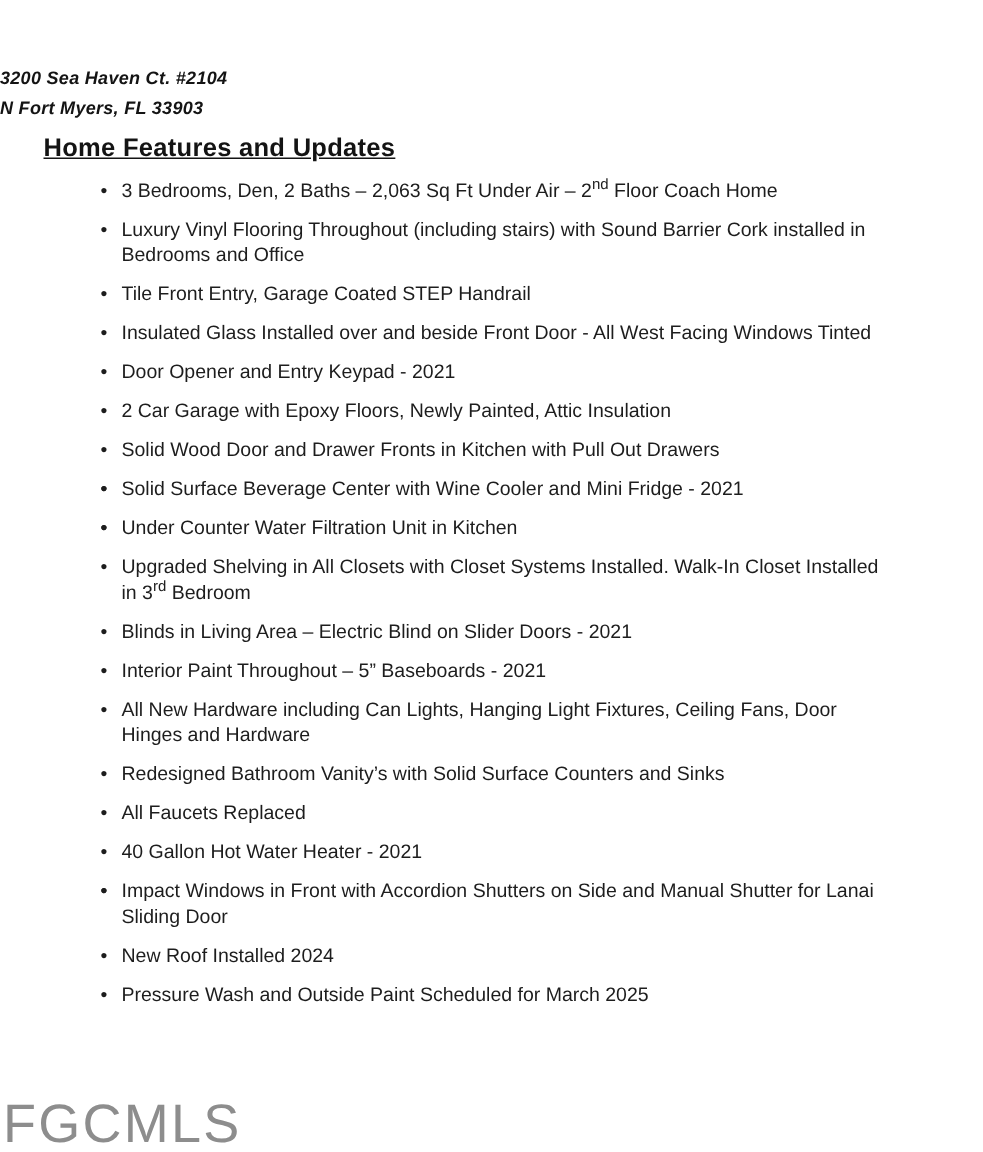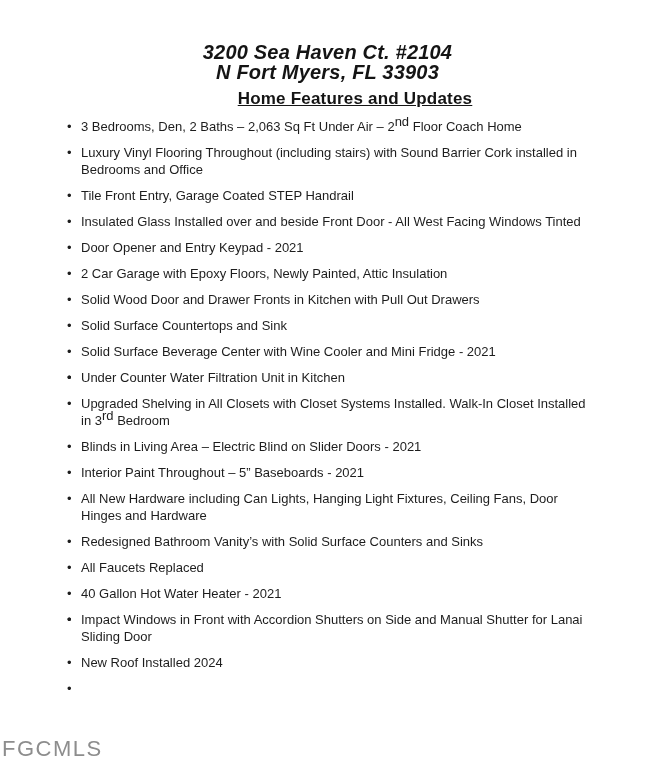--- a/index.html
+++ b/index.html
@@ -12,36 +12,35 @@
     width: 655px;
     height: 768px;
     background: #ffffff;
     font-family: "Liberation Sans", sans-serif;
     color: #1d1d1d;
     overflow: hidden;
     box-sizing: border-box;
   }
   .address {
     padding-top: 42px;
-    text-align: center;
+    text-align: left;
     font-weight: bold;
     font-style: italic;
-    font-size: 20px;
+    font-size: 12px;
     line-height: 20px;
     color: #141414;
     letter-spacing: 0.2px;
   }
   .section-title {
-    margin: 7px 0 0 55px;
+    margin: 7px 0 0 29px;
     font-size: 17px;
     font-weight: bold;
     text-decoration: underline;
     color: #141414;
     letter-spacing: 0.2px;
-    text-align: center;
   }
   ul.features {
     margin: 9px 0 0 0;
     padding: 0 58px 0 67px;
     list-style: none;
     font-size: 13px;
     line-height: 17px;
     color: #1d1d1d;
   }
   ul.features li {
@@ -51,29 +50,29 @@
   }
   ul.features .dot {
     position: absolute;
     left: 0;
     top: 0;
     font-size: 13px;
     color: #1d1d1d;
   }
   .sup {
     vertical-align: super;
-    font-size: 13px;
+    font-size: 10px;
     line-height: 0;
     margin-top: 15px;
   }
   .watermark {
     position: absolute;
     left: 2px;
     bottom: 6px;
-    font-size: 22px;
+    font-size: 36px;
     line-height: 27px;
     letter-spacing: 1.5px;
     color: #8d8d8d;
     font-weight: 400;
   }
 </style>
 </head>
 <body>
 
 <div class="page">
@@ -86,32 +85,32 @@
   <div class="section-title">Home Features and Updates</div>
 
   <ul class="features">
       <li><span class="dot">•</span><span><span>3 Bedrooms, Den, 2 Baths – 2,063 Sq Ft Under Air – 2</span><span class="sup">nd</span><span> Floor Coach Home</span></span></li>
       <li><span class="dot">•</span><span>Luxury Vinyl Flooring Throughout (including stairs) with Sound Barrier Cork installed in Bedrooms and Office</span></li>
       <li><span class="dot">•</span><span>Tile Front Entry, Garage Coated STEP Handrail</span></li>
       <li><span class="dot">•</span><span>Insulated Glass Installed over and beside Front Door - All West Facing Windows Tinted</span></li>
       <li><span class="dot">•</span><span>Door Opener and Entry Keypad - 2021</span></li>
       <li><span class="dot">•</span><span>2 Car Garage with Epoxy Floors, Newly Painted, Attic Insulation</span></li>
       <li><span class="dot">•</span><span>Solid Wood Door and Drawer Fronts in Kitchen with Pull Out Drawers</span></li>
-      <li><span class="dot">•</span><span>Solid Surface Countertops and Sink</span></li>
+      <li><span class="dot">•</span></li>
       <li><span class="dot">•</span><span>Solid Surface Beverage Center with Wine Cooler and Mini Fridge - 2021</span></li>
       <li><span class="dot">•</span></li>
       <li><span class="dot">•</span><span>Under Counter Water Filtration Unit in Kitchen</span></li>
       <li><span class="dot">•</span><span><span>Upgraded Shelving in All Closets with Closet Systems Installed. Walk-In Closet Installed in 3</span><span class="sup">rd</span><span> Bedroom</span></span></li>
       <li><span class="dot">•</span><span>Blinds in Living Area – Electric Blind on Slider Doors - 2021</span></li>
       <li><span class="dot">•</span><span>Interior Paint Throughout – 5” Baseboards - 2021</span></li>
       <li><span class="dot">•</span><span>All New Hardware including Can Lights, Hanging Light Fixtures, Ceiling Fans, Door Hinges and Hardware</span></li>
       <li><span class="dot">•</span><span>Redesigned Bathroom Vanity’s with Solid Surface Counters and Sinks</span></li>
       <li><span class="dot">•</span><span>All Faucets Replaced</span></li>
       <li><span class="dot">•</span><span>40 Gallon Hot Water Heater - 2021</span></li>
       <li><span class="dot">•</span></li>
       <li><span class="dot">•</span><span>Impact Windows in Front with Accordion Shutters on Side and Manual Shutter for Lanai Sliding Door</span></li>
       <li><span class="dot">•</span><span>New Roof Installed 2024</span></li>
-      <li><span class="dot">•</span></li>
+      <li><span class="dot">•</span><span>Pressure Wash and Outside Paint Scheduled for March 2025</span></li>
     </ul>
 
   <div class="watermark">FGCMLS</div>
 
 </div>
 
 </body></html>

